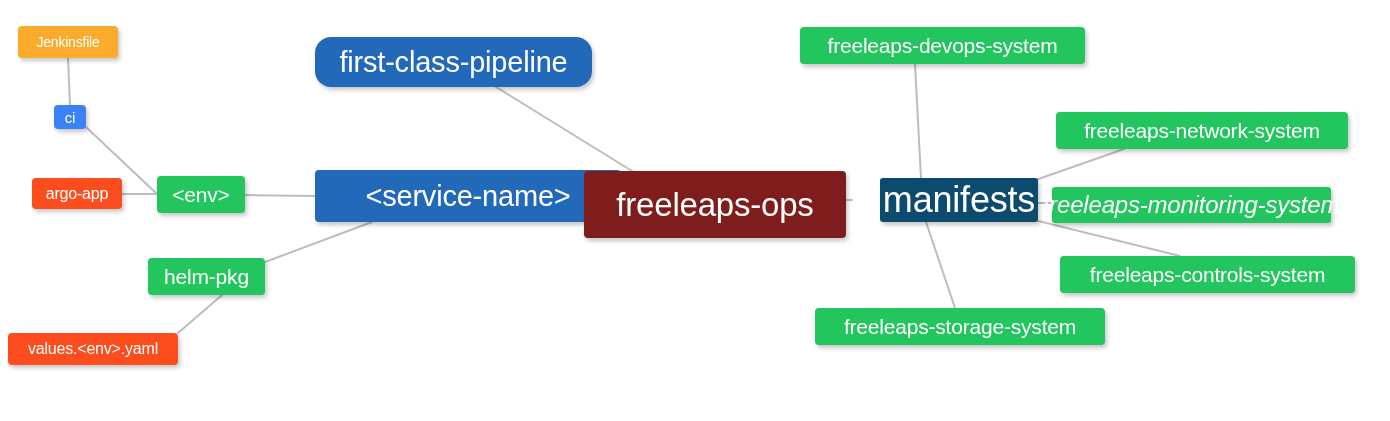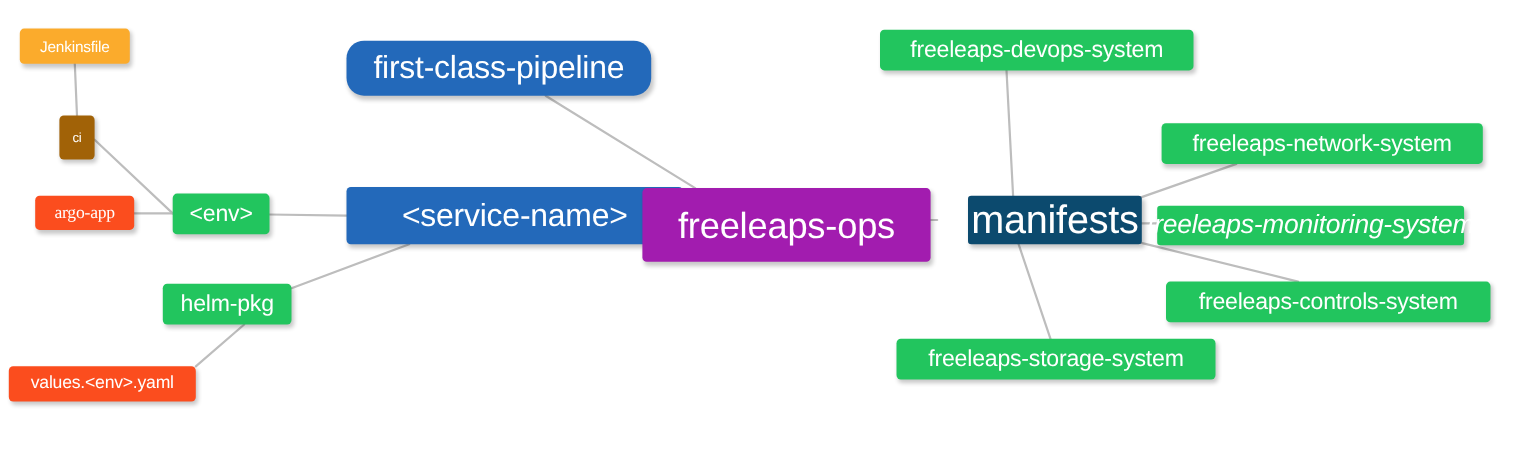--- a/index.html
+++ b/index.html
@@ -53,28 +53,28 @@
       <line x1="570" y1="196" x2="584" y2="196" stroke="#bdbdbd" stroke-width="2" stroke-linecap="round"></line>
       <line x1="846" y1="200" x2="852" y2="200" stroke="#bdbdbd" stroke-width="2" stroke-linecap="round"></line>
       <line x1="921" y1="178" x2="915" y2="64" stroke="#bdbdbd" stroke-width="2" stroke-linecap="round"></line>
       <line x1="1010" y1="189" x2="1124" y2="149" stroke="#bdbdbd" stroke-width="2" stroke-linecap="round"></line>
       <line x1="1010" y1="203" x2="1052" y2="203" stroke="#bdbdbd" stroke-width="2" stroke-linecap="round"></line>
       <line x1="1010" y1="214" x2="1180" y2="256" stroke="#bdbdbd" stroke-width="2" stroke-linecap="round"></line>
       <line x1="926" y1="222" x2="955" y2="308" stroke="#bdbdbd" stroke-width="2" stroke-linecap="round"></line>
     </svg>
   <div id="node-layer">
       <div class="node" style="left: 18px; top: 26px; width: 100px; height: 32px; background: rgb(251, 171, 44); font-size: 14px; border-radius: 4px;">Jenkinsfile</div>
-      <div class="node" style="left: 54px; top: 105px; width: 32px; height: 40px; background: #a16207; font-size: 12px; border-radius: 4px;">ci</div>
-      <div class="node" style="left: 32px; top: 178px; width: 90px; height: 31px; background: rgb(251, 77, 30); font-size: 16px; border-radius: 4px; font-family: Liberation Serif, serif;">argo-app</div>
+      <div class="node" style="left: 54px; top: 105px; width: 32px; height: 24px; background: #3b82f6; font-size: 15px; border-radius: 4px;">ci</div>
+      <div class="node" style="left: 32px; top: 178px; width: 90px; height: 31px; background: rgb(251, 77, 30); font-size: 16px; border-radius: 4px;">argo-app</div>
       <div class="node" style="left: 157px; top: 176px; width: 88px; height: 37px; background: rgb(34, 197, 94); font-size: 21px; border-radius: 4px;">&lt;env&gt;</div>
       <div class="node" style="left: 148px; top: 258px; width: 117px; height: 37px; background: rgb(34, 197, 94); font-size: 21px; border-radius: 4px;">helm-pkg</div>
       <div class="node" style="left: 8px; top: 333px; width: 170px; height: 32px; background: rgb(251, 77, 30); font-size: 16px; border-radius: 4px;">values.&lt;env&gt;.yaml</div>
       <div class="node" style="left: 315px; top: 37px; width: 277px; height: 50px; background: rgb(35, 105, 186); font-size: 29px; border-radius: 16px;">first-class-pipeline</div>
       <div class="node" style="left: 315px; top: 170px; width: 306px; height: 52px; background: rgb(35, 105, 186); font-size: 29px; border-radius: 4px;">&lt;service-name&gt;</div>
-      <div class="node" style="left: 584px; top: 171px; width: 262px; height: 67px; background: #a21caf; font-size: 33px; border-radius: 4px;">freeleaps-ops</div>
+      <div class="node" style="left: 584px; top: 171px; width: 262px; height: 67px; background: #7f1d1d; font-size: 33px; border-radius: 4px;">freeleaps-ops</div>
       <div class="node" style="left: 880px; top: 178px; width: 158px; height: 44px; background: #0c4a6e; font-size: 36px; border-radius: 3px;">manifests</div>
       <div class="node" style="left: 800px; top: 27px; width: 285px; height: 37px; background: rgb(34, 197, 94); font-size: 21px; border-radius: 4px;">freeleaps-devops-system</div>
       <div class="node" style="left: 1056px; top: 112px; width: 292px; height: 37px; background: rgb(34, 197, 94); font-size: 21px; border-radius: 4px;">freeleaps-network-system</div>
       <div class="node" style="left: 1052px; top: 187px; width: 279px; height: 36px; background: rgb(34, 197, 94); font-size: 24px; border-radius: 3px; font-style: italic;">freeleaps-monitoring-system</div>
       <div class="node" style="left: 1060px; top: 256px; width: 295px; height: 37px; background: rgb(34, 197, 94); font-size: 21px; border-radius: 4px;">freeleaps-controls-system</div>
       <div class="node" style="left: 815px; top: 308px; width: 290px; height: 37px; background: rgb(34, 197, 94); font-size: 21px; border-radius: 4px;">freeleaps-storage-system</div>
     </div>
 </div>
 
 </body></html>

